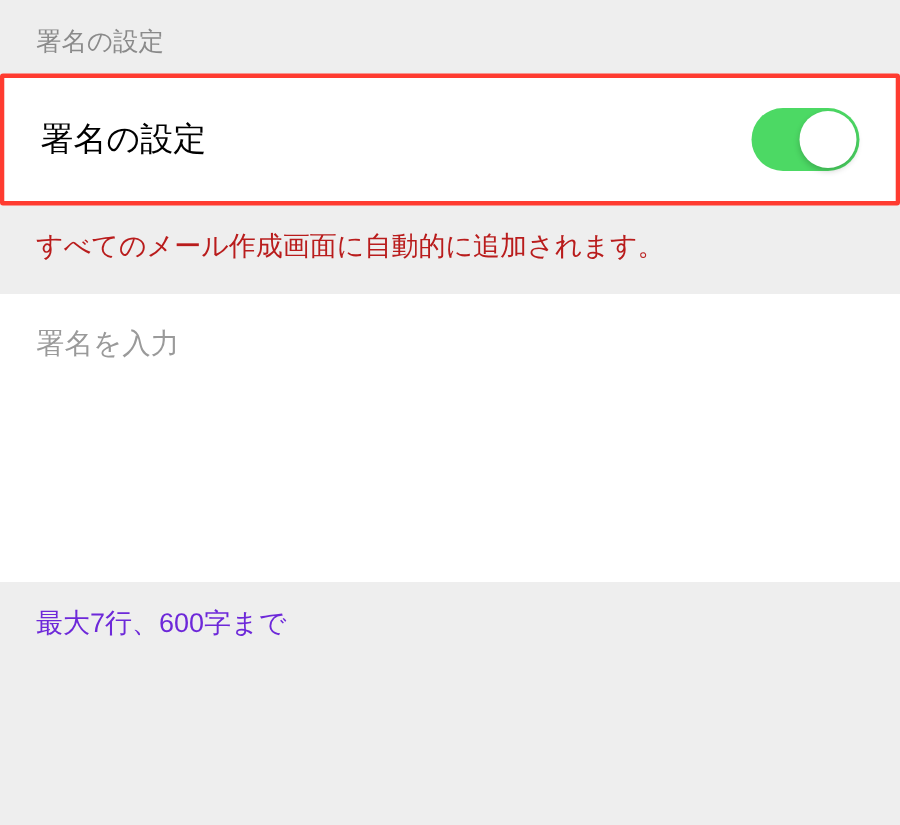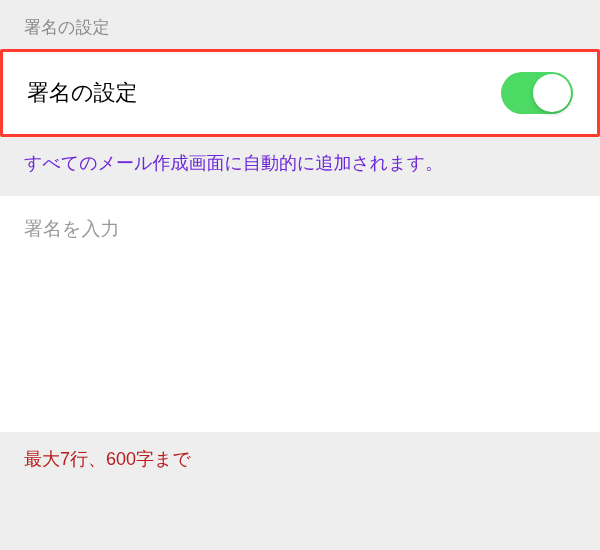--- a/index.html
+++ b/index.html
@@ -49,47 +49,46 @@
       right: 2px;
       top: 2px;
       width: 38px;
       height: 38px;
       background: #ffffff;
       border-radius: 50%;
       box-shadow: 0 2px 4px rgba(0,0,0,0.2);
     }
     .caption {
       padding: 14px 24px 18px 24px;
-      color: #6d28d9;
+      color: #b91c1c;
       font-size: 18px;
       line-height: 1.5;
-      font-family: Liberation Mono, monospace;
     }
     .input-panel {
       background: #ffffff;
-      height: 236px;
+      height: 192px;
     }
     .input-area {
       width: 100%;
       height: 100%;
       border: none;
       outline: none;
       resize: none;
       padding: 20px 24px;
       font-size: 19px;
       color: #8a8a8a;
       font-family: inherit;
       background: transparent;
     }
     .input-area::placeholder {
       color: #9a9a9a;
     }
     .footer-note {
       padding: 14px 24px;
-      color: #b91c1c;
+      color: #6d28d9;
       font-size: 18px;
       line-height: 1.5;
     }
   </style>
 </head>
 <body>
 
 <div class="section-header">
   <span>署名の設定</span>
 </div>

